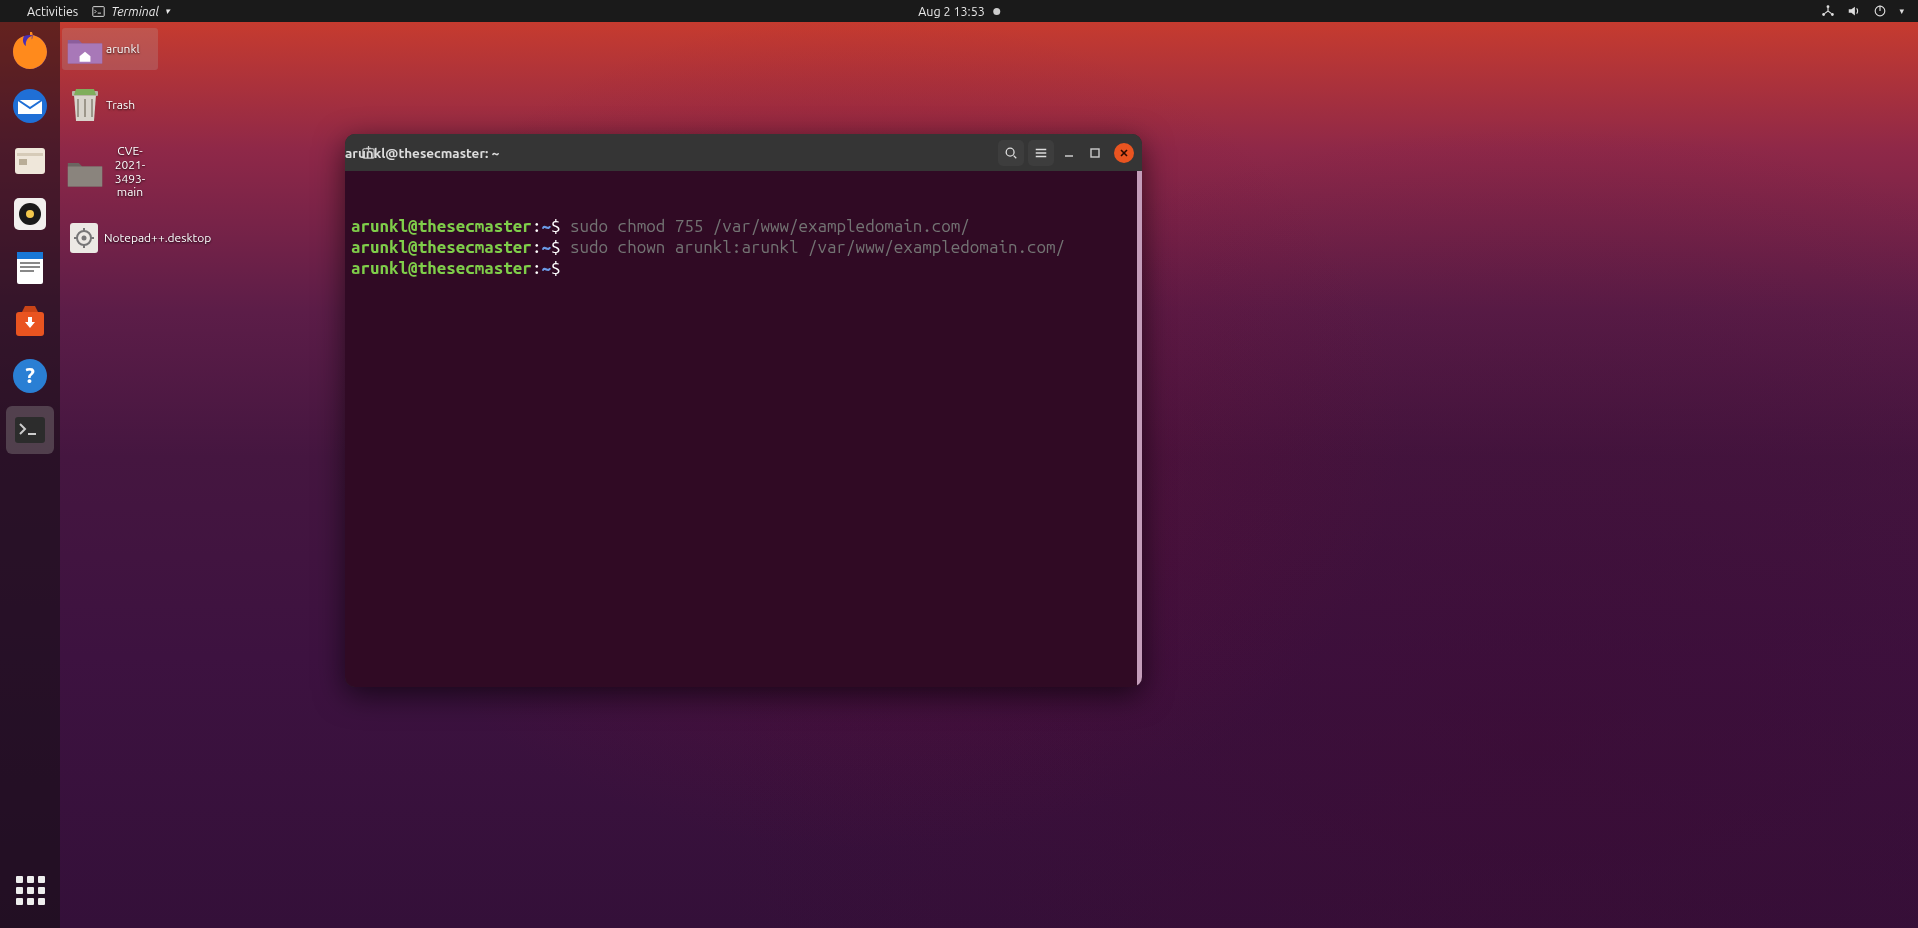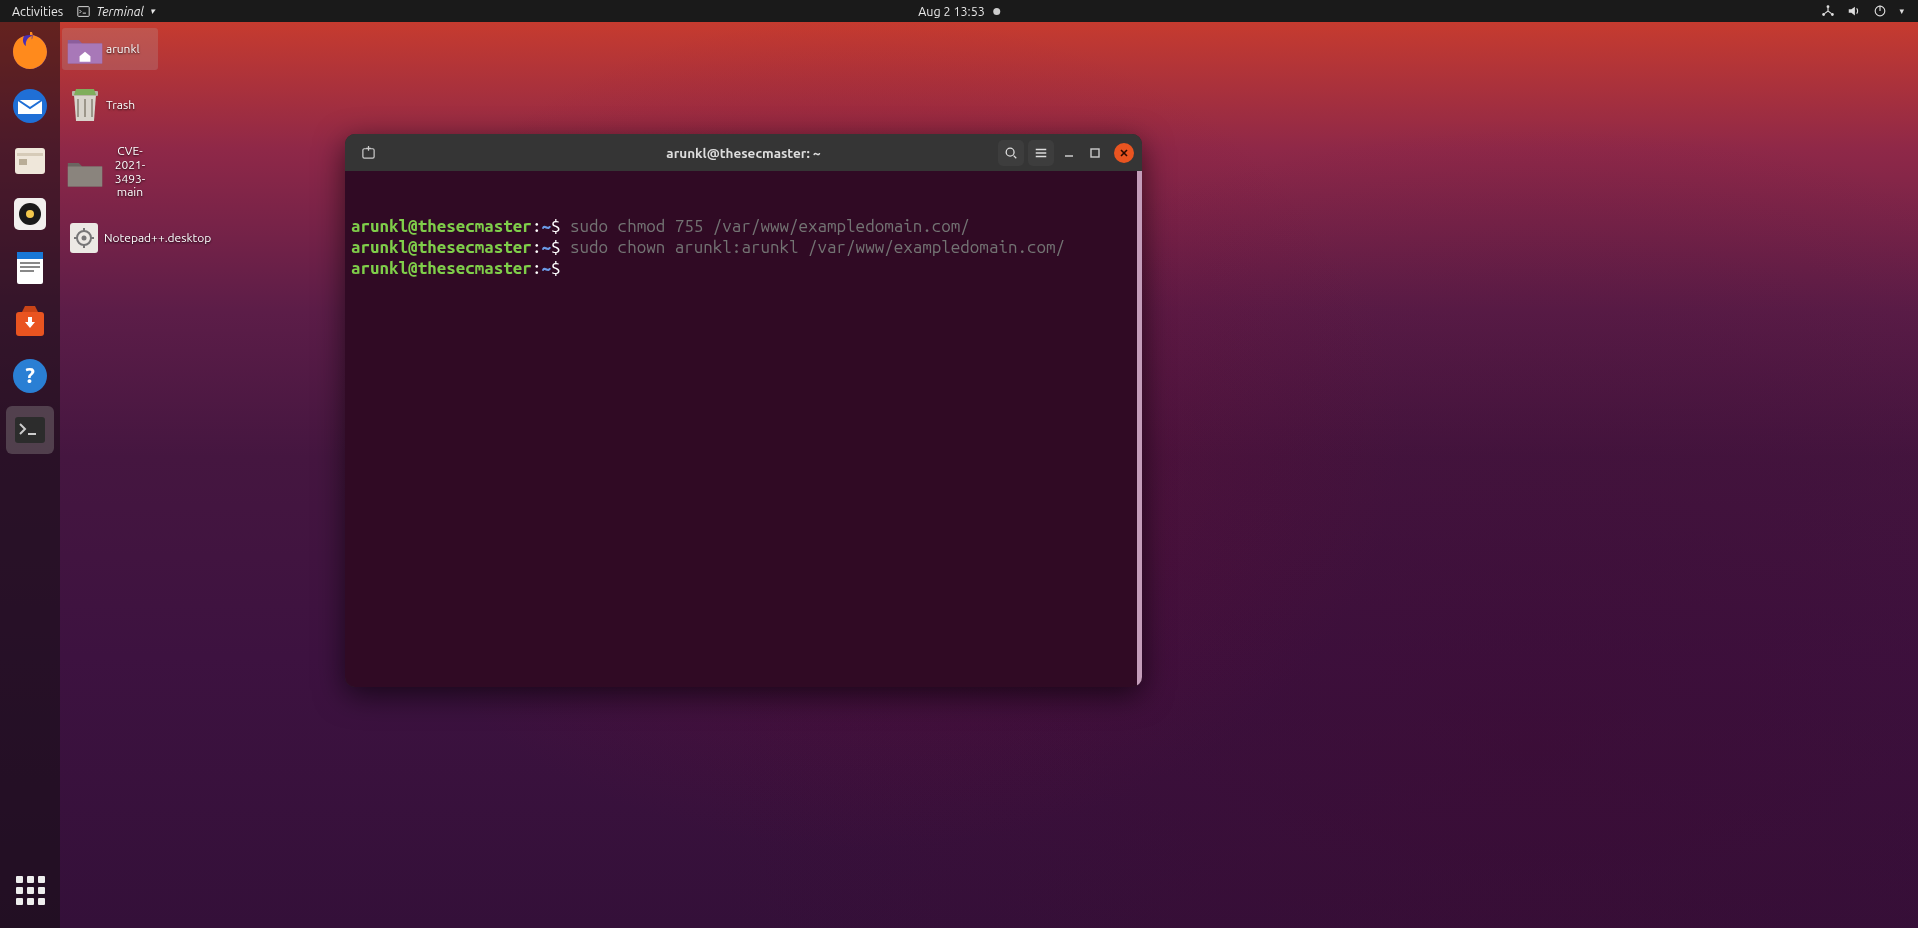--- a/index.html
+++ b/index.html
@@ -17,21 +17,21 @@
   position: absolute;
   top: 0; left: 0; right: 0;
   height: 22px;
   background: #1a1a1a;
   color: #e8e8e8;
   display: flex;
   align-items: center;
   font-size: 12.5px;
   z-index: 100;
 }
-.topbar-left { display: flex; align-items: flex-start; gap: 14px; padding-left: 12px; }
+.topbar-left { display: flex; align-items: flex-start; gap: 14px; padding-left: 12px; margin-left: 15px; }
 .topbar-center { position: absolute; left: 50%; transform: translateX(-50%); display: flex; align-items: center; gap: 8px; }
 .topbar-center .dot { width: 7px; height: 7px; border-radius: 50%; background: #ccc; }
 .topbar-right { margin-left: auto; display: flex; align-items: center; gap: 12px; padding-right: 14px; color: #ddd; }
 .topbar-right svg { width: 14px; height: 14px; fill: #ddd; }
 .app-menu { display:flex; align-items:center; gap:6px;font-style:italic; }
 .app-menu svg { width:13px; height:13px; fill:#ddd; }
 .app-menu span.arrow { font-size: 9px; }
 
 
 .desktop {
@@ -115,21 +115,21 @@
   font-size: 13.5px;
   font-weight: 600;
 }
 .term-titlebar .tab-btn {
   width:26px; height:26px;
   margin-left: 10px;
   display:flex; align-items:center; justify-content:center;
   border-radius:4px;
 }
 .term-titlebar .title {
-  position: absolute; left: 0; right: 0; text-align: center; pointer-events: none;
+  position: absolute; left: 0; right: 0; pointer-events: none;
 }
 .term-titlebar .right-ctrls {
   margin-left: auto;
   display: flex; align-items: center; gap: 4px;
   padding-right: 8px;
 }
 .term-titlebar .ctrl {
   width: 26px; height: 26px;
   border-radius: 5px;
   display: flex; align-items: center; justify-content: center;

